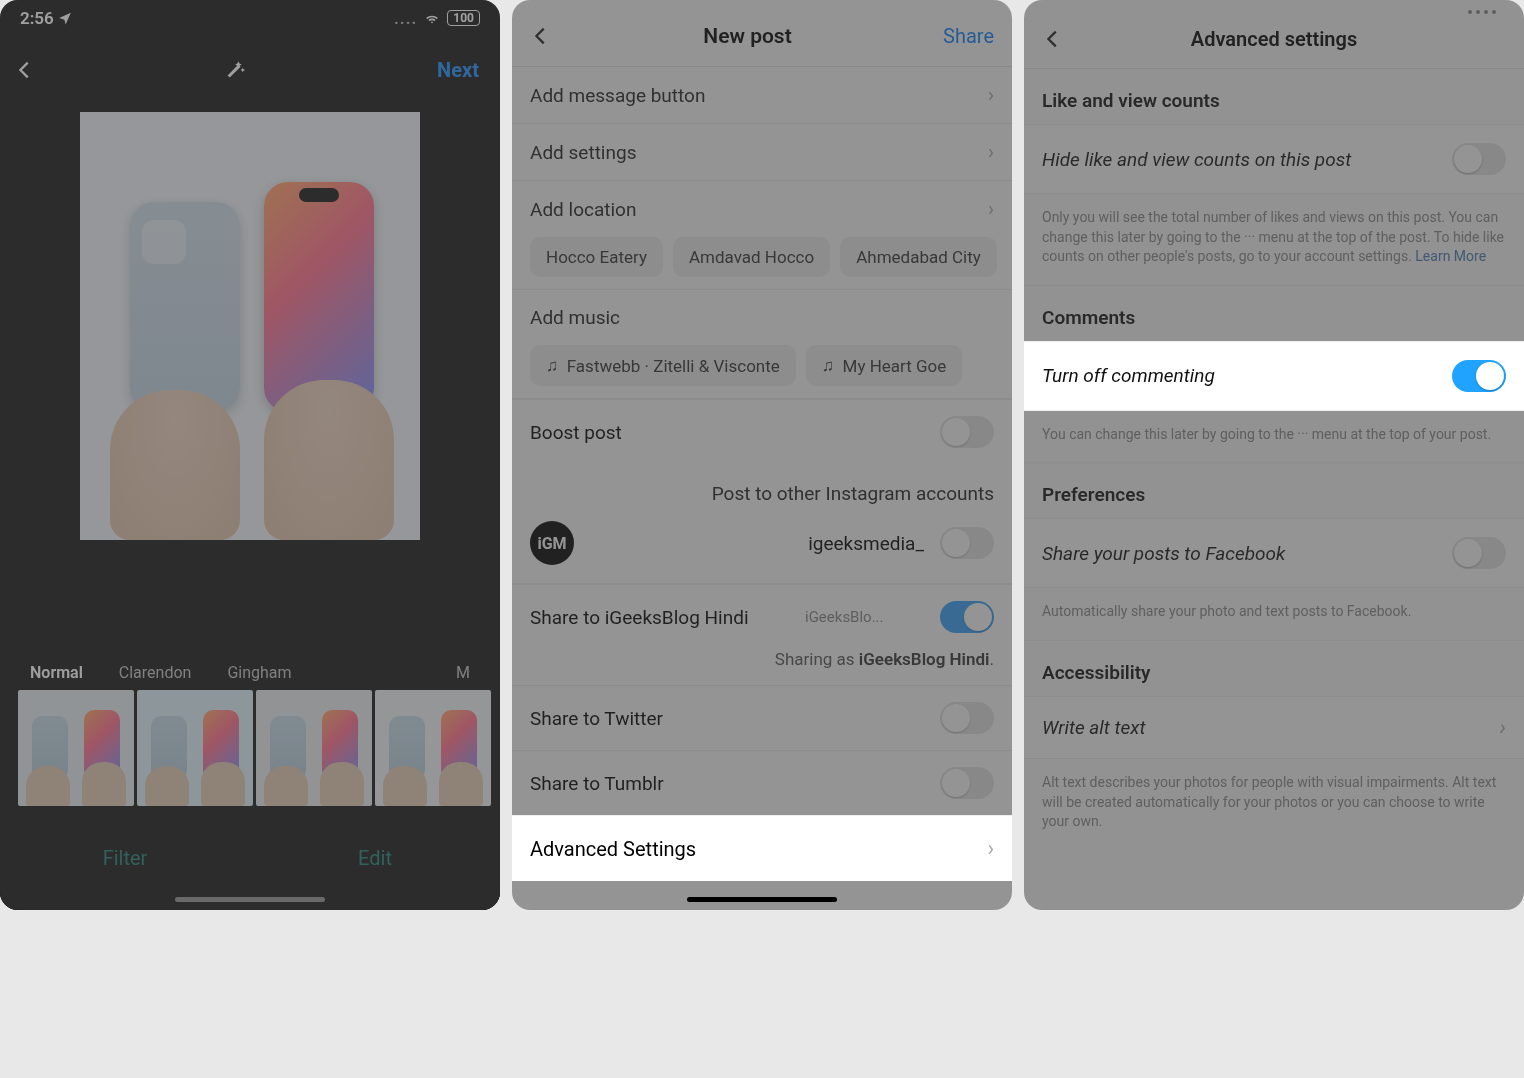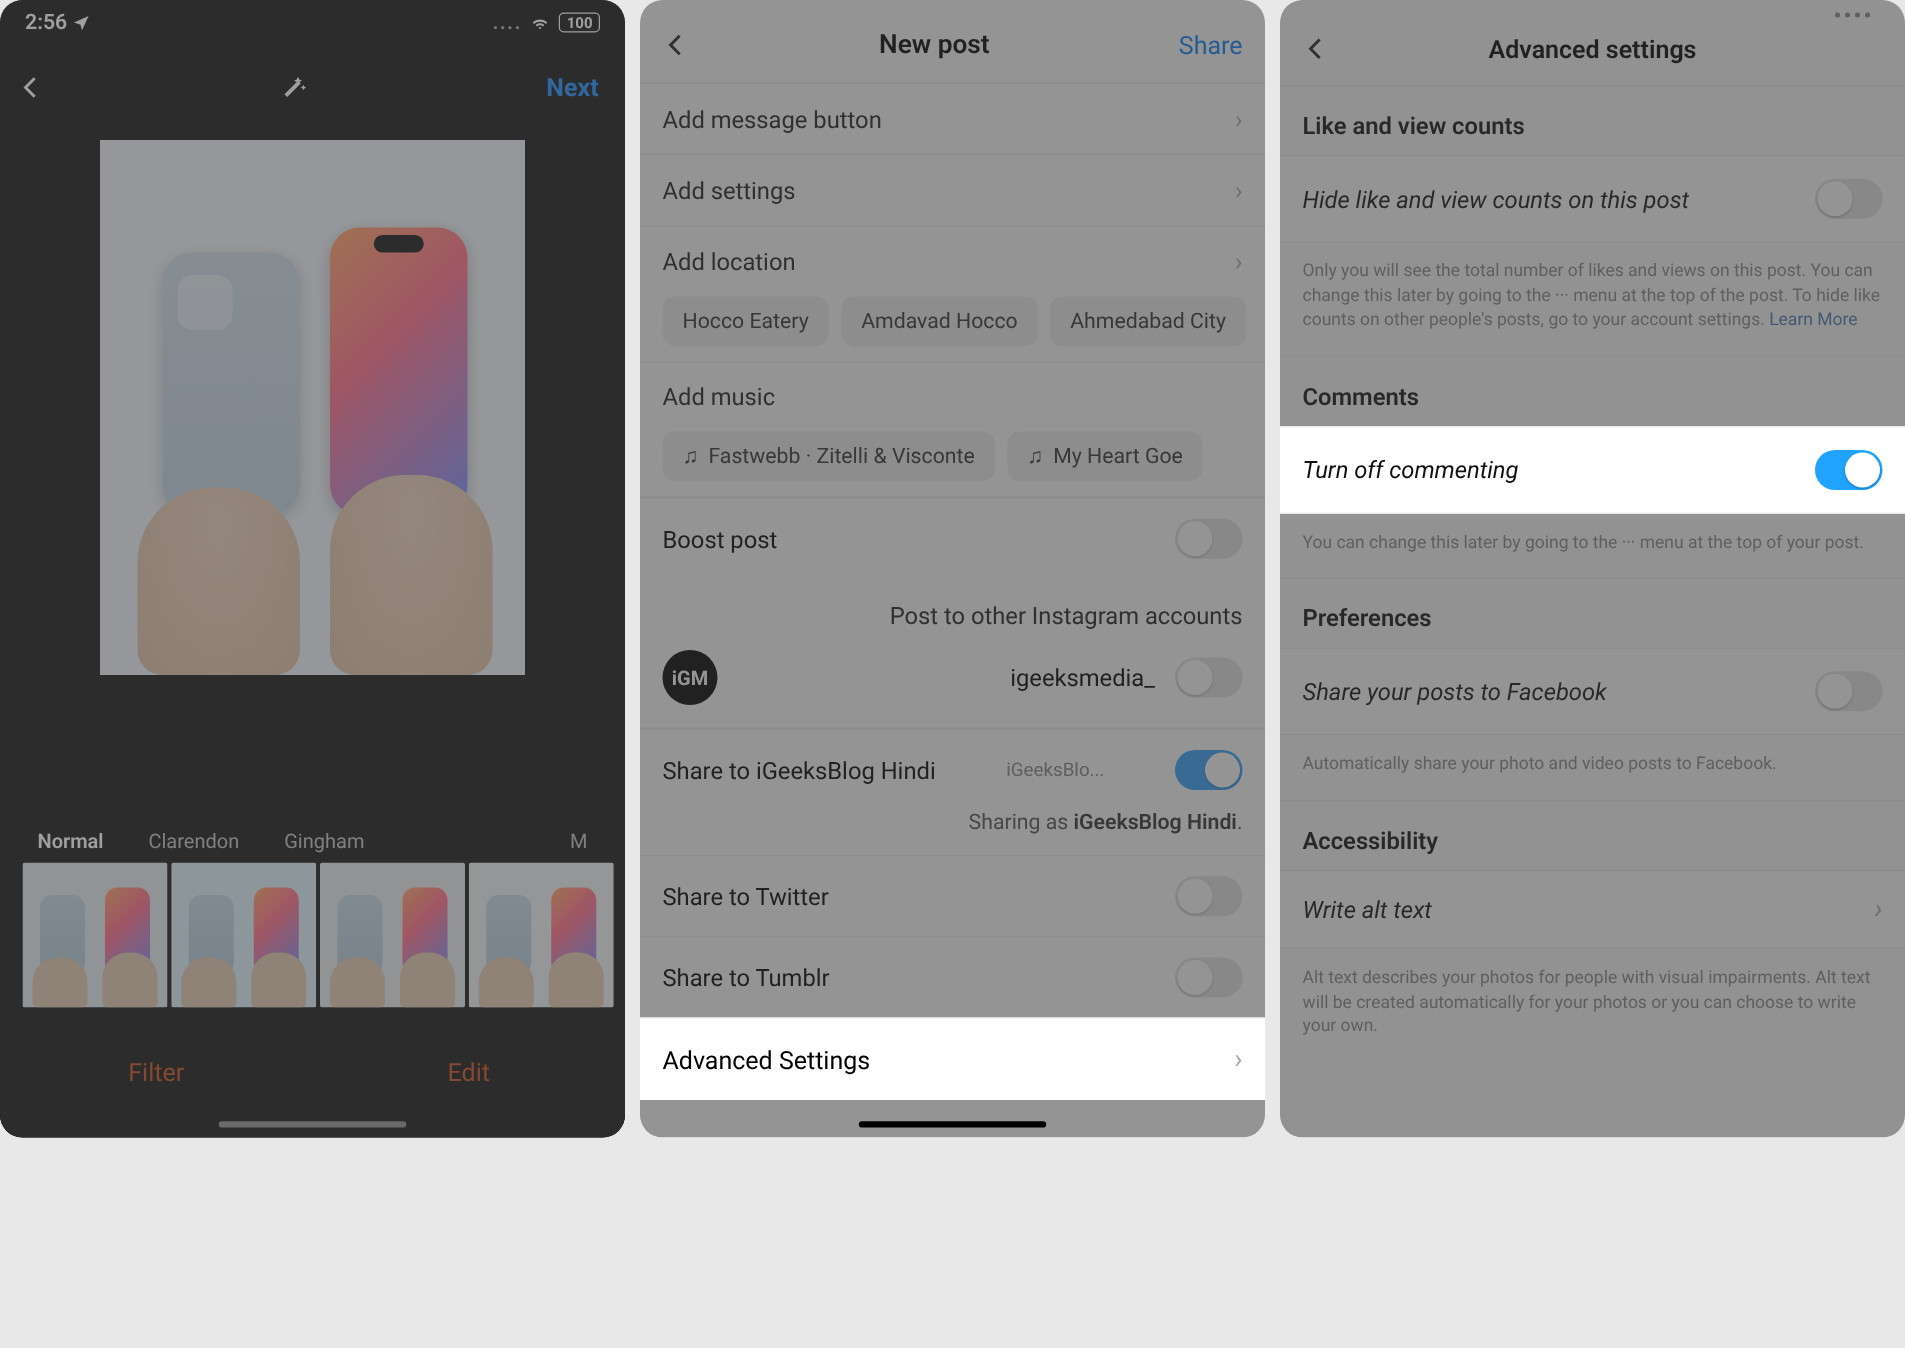--- a/index.html
+++ b/index.html
@@ -29,21 +29,21 @@
   .s1 .filter-thumbs { display: flex; gap: 3px; margin-top: 8px; padding: 0 18px; overflow: hidden; }
   .s1 .thumb { width: 116px; height: 116px; flex-shrink: 0; border-radius: 2px; position: relative; overflow:hidden; }
   .s1 .thumb .mini-bg { position:absolute; inset:0; background:#dfe7ee; }
   .s1 .thumb.clarendon .mini-bg { background:#d8ebf6; }
   .s1 .thumb.gingham .mini-bg { background:#e2e4e9; }
   .s1 .thumb.partial .mini-bg { background:#e9ecef; }
   .s1 .thumb .mph-l { position:absolute; left:14px; top:26px; width:36px; height:64px; background:linear-gradient(#bcd1e0,#a9c1d3); border-radius:10px; }
   .s1 .thumb .mph-r { position:absolute; right:14px; top:20px; width:36px; height:70px; background:linear-gradient(135deg,#ff9a56,#ff5e7e 40%,#6a82fb); border-radius:10px; }
   .s1 .thumb .mhand-l { position:absolute; left:8px; bottom:0; width:44px; height:40px; background:#dcbfa7; border-radius:20px 20px 4px 4px; }
   .s1 .thumb .mhand-r { position:absolute; right:8px; bottom:0; width:44px; height:44px; background:#dcbfa7; border-radius:20px 20px 4px 4px; }
-  .s1 .bottom-tabs { display: flex; color: #c2410c; font-size: 20px; padding: 34px 0 40px; background:#000; }
+  .s1 .bottom-tabs { display: flex; color: #0f766e; font-size: 20px; padding: 34px 0 40px; background:#000; }
   .s1 .bottom-tabs div { flex:1; text-align:center; }
   .s1 .home-ind { position:absolute; bottom:8px; left:50%; transform:translateX(-50%); width:150px; height:5px; background:#888; border-radius:3px; z-index:3; }
   
   .s2 { background: #fff; position: relative; text-align: right; }
   .s2 .dim-overlay { position: absolute; inset: 0; background: rgba(60,60,60,0.55); pointer-events: none; z-index: 5; }
   .s2 .top-nav { display: flex; align-items: center; justify-content: space-between; padding: 24px 18px 18px; border-bottom: 1px solid #e4e4e4; }
   .s2 .top-nav .title { font-size: 21px; font-weight: 600; }
   .s2 .top-nav .share { color: #0a84ff; font-size: 20px; }
   .s2 .row { display: flex; align-items: center; justify-content: space-between; padding: 16px 18px; border-bottom: 1px solid #eee; font-size: 19px; color: #222; }
   .s2 .chev { color: #aaa; font-size: 20px; }
@@ -294,21 +294,21 @@
   </div>
   <div class="desc">You can change this later by going to the ··· menu at the top of your post.</div>
 
   <div class="section-h">Preferences</div>
   <div class="setting-row">
     <span>Share your posts to Facebook</span>
     <div class="toggle">
         <div class="knob"></div>
       </div>
   </div>
-  <div class="desc">Automatically share your photo and video posts to Facebook.</div>
+  <div class="desc">Automatically share your photo and text posts to Facebook.</div>
 
   <div class="section-h">Accessibility</div>
   <div class="setting-row">
     <span>Write alt text</span>
     <span style="color:#aaa;font-size:22px;">›</span>
   </div>
   <div class="desc" style="border-bottom:none;">Alt text describes your photos for people with visual impairments. Alt text will be created automatically for your photos or you can choose to write your own.</div>
 </div>
 
 </body></html>

